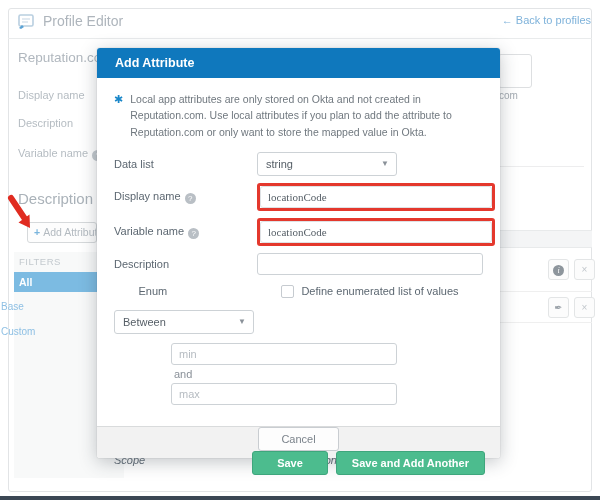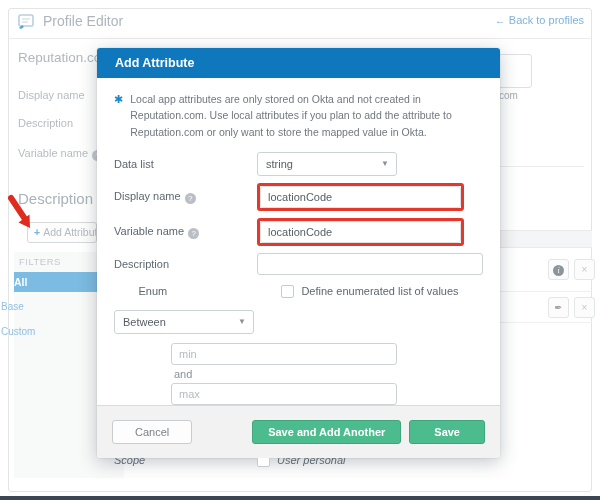--- a/index.html
+++ b/index.html
@@ -5,33 +5,33 @@
   * { margin:0; padding:0; box-sizing:border-box; }
   html,body { width:600px; height:500px; background:#fff; font-family:"Liberation Sans", sans-serif; overflow:hidden; }
   #stage { position:relative; width:600px; height:500px; background:#fff; }
 
   
   .outer-card { position:absolute; left:8px; top:8px; width:584px; height:484px; border:1px solid #e2e4e6; border-radius:3px; background:#fff; }
   .bottom-strip { position:absolute; left:0; bottom:0; width:600px; height:4px; background:#3b4754; }
 
   
   .page-header { position:absolute; left:18px; top:13px; display:flex; align-items:center; gap:8px; color:#aeb5bc; font-size:14px; }
-  .back-link { position:absolute; right:16px; top:14px; font-size:11px; color:#7eb2da; }
+  .back-link { position:absolute; right:9px; top:14px; font-size:11px; color:#7eb2da; }
   .panel-divider { position:absolute; left:8px; top:38px; width:584px; height:1px; background:#e9ebec; }
 
   
   .bg-text { position:absolute; color:#b5bcc2; font-size:11px; }
   .bg-title { position:absolute; color:#b0b7be; font-size:13.5px; }
   .bg-heading { position:absolute; color:#aab2b9; font-size:15px; }
   .q-icon { display:inline-block; width:11px; height:11px; border-radius:50%; background:#c3c9ce; color:#fff; font-size:8px; line-height:11px; text-align:center; vertical-align:-1px; margin-left:4px; }
   .sidebar-panel { position:absolute; left:14px; top:252px; width:110px; height:226px; background:#f8f9f9; }
   .add-attr-btn { position:absolute; left:27px; top:222px; width:70px; height:21px; background:#fdfdfd; border:1px solid #d6d9db; border-radius:3px; font-size:10.5px; color:#b3bac0; line-height:19px; padding-left:6px; white-space:nowrap; overflow:hidden; }
   .add-attr-btn .plus { color:#79b4dc; font-weight:bold; margin-right:3px; }
   .filters-label { position:absolute; left:19px; top:256px; font-size:9.5px; color:#c3c9ce; letter-spacing:.5px; }
-  .filter-all { position:absolute; left:14px; top:272px; width:110px; height:20px; background:#7cbbe2; color:#fdfeff; font-size:10.5px; line-height:20px; font-weight:bold; }
+  .filter-all { position:absolute; left:14px; top:272px; width:110px; height:20px; background:#7cbbe2; color:#fdfeff; font-size:10.5px; line-height:20px; padding-left:5px; font-weight:bold; }
   .filter-link { position:absolute; left:1px; font-size:10px; color:#8fc0e4; }
   .red-arrow { position:absolute; left:6px; top:194px; }
 
   
   .logo-box { position:absolute; left:498px; top:54px; width:34px; height:34px; background:#fff; border:1px solid #dddfe1; border-radius:3px; }
   .logo-caption { position:absolute; left:499px; top:90px; font-size:10px; color:#a4abb2; }
   .right-divider { position:absolute; left:500px; top:166px; width:84px; height:1px; background:#ededee; }
   .tbl-head { position:absolute; left:500px; top:230px; width:92px; height:18px; background:#f4f5f6; border-top:1px solid #e8eaeb; border-bottom:1px solid #e8eaeb; }
   .tbl-row1 { position:absolute; left:500px; top:248px; width:92px; height:44px; border-bottom:1px solid #efefef; }
   .tbl-row2 { position:absolute; left:500px; top:292px; width:92px; height:31px; border-bottom:1px solid #efefef; }
@@ -47,29 +47,29 @@
   .note .txt { font-size:10.5px; color:#70787f; line-height:1.55; }
 
   .m-row { display:flex; align-items:center; margin-bottom:7px; }
   .m-label { width:143px; flex:none; font-size:11px; color:#5c6771; }
   .m-label .q-icon { background:#b9bfc5; }
   .select { position:relative; width:140px; height:24px; border:1px solid #cdd2d6; border-radius:3px; background:#fff; font-size:11px; color:#555e66; line-height:22px; padding:0 8px; }
   .select .caret { position:absolute; right:7px; top:0; color:#8a9199; font-size:8px; }
   .tinput { width:226px; height:22px; border:1px solid #cdd2d6; border-radius:3px; padding:0 7px; font-size:11px; color:#555e66; font-family:"Liberation Sans", sans-serif; outline:none; }
   .tinput::placeholder { color:#b6bcc2; }
   .red-wrap { border:3px solid #e4382d; border-radius:3px; display:inline-block; line-height:0; }
-  .red-wrap .tinput { border-color:#dfe2e5; width:201px; }
+  .red-wrap .tinput { border-color:#dfe2e5; width:232px;font-family:Liberation Serif, serif; }
   .checkbox { width:13px; height:13px; border:1px solid #c6cbd0; border-radius:2px; background:#fff; flex:none; margin-right:7px; }
   .cb-label { font-size:11px; color:#5c6771; }
   .and-label { font-size:11px; color:#8a9199; margin:3px 0 3px 3px; }
   .indent { margin-left:57px; }
   .gap-lg { margin-top:22px; }
   .gap-md { margin-top:14px;font-style:italic; }
 
-  .modal-footer { position:absolute; left:0; bottom:0; width:100%; height:53px; background:#f2f2f2; border-top:1px solid #d9dbdc; border-radius:0 0 3px 3px; display:flex; align-items:center; padding:0 15px; }
+  .modal-footer { position:absolute; left:0; bottom:0; width:100%; height:32px; background:#f2f2f2; border-top:1px solid #d9dbdc; border-radius:0 0 3px 3px; display:flex; align-items:center; padding:0 15px;flex-direction:column; }
   .btn { font-size:11px; border-radius:3px; height:24px; line-height:22px; padding:0 15px; cursor:default; }
   .btn-cancel { background:#fdfdfd; border:1px solid #c9cdd1; color:#7b838b; padding:0 22px; }
   .btn-green { background:#4cbc8e; border:1px solid #3ea67c; color:#fff; font-weight:bold; }
   .footer-right { margin-left:auto; display:flex; gap:8px; }
 
   .pe-icon svg { display:block; }
 </style>
 </head>
 <body>
 
@@ -188,20 +188,20 @@
         <span class="m-label">Scope</span>
         <span class="checkbox"></span>
         <span class="cb-label">User personal</span>
       </div>
 
     </div>
 
     <div class="modal-footer">
       <button class="btn btn-cancel">Cancel</button>
       <div class="footer-right">
+        <button class="btn btn-green" style="padding:0 24px;">Save</button>
         <button class="btn btn-green">Save and Add Another</button>
-        <button class="btn btn-green" style="padding:0 24px;">Save</button>
       </div>
     </div>
   </div>
 
   <div class="bottom-strip"></div>
 </div>
 
 </body></html>

